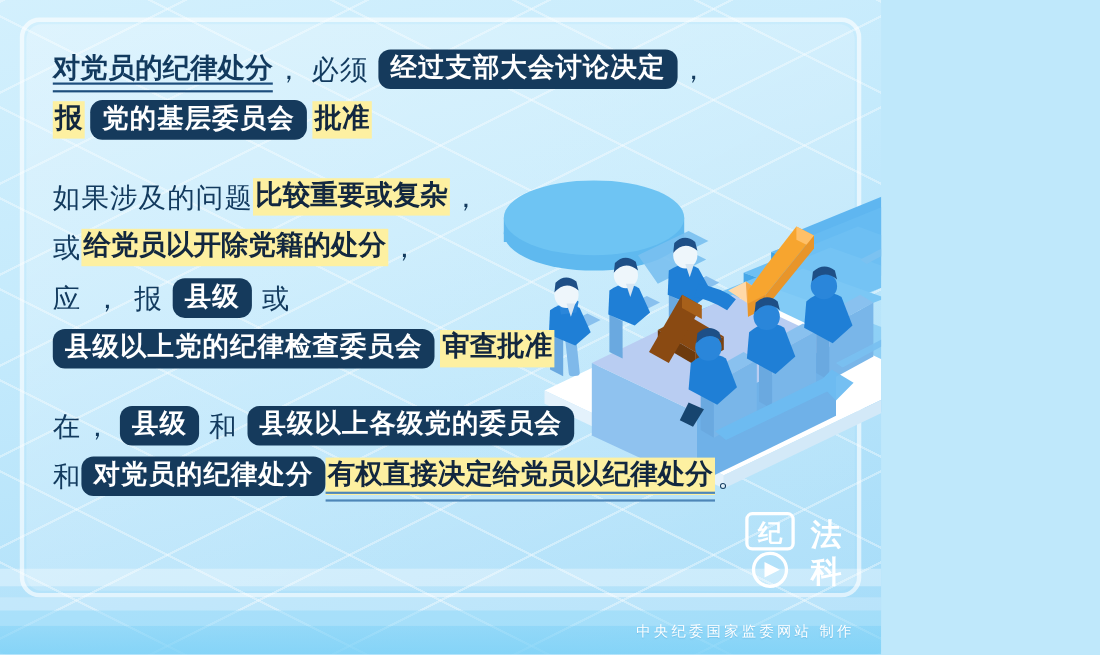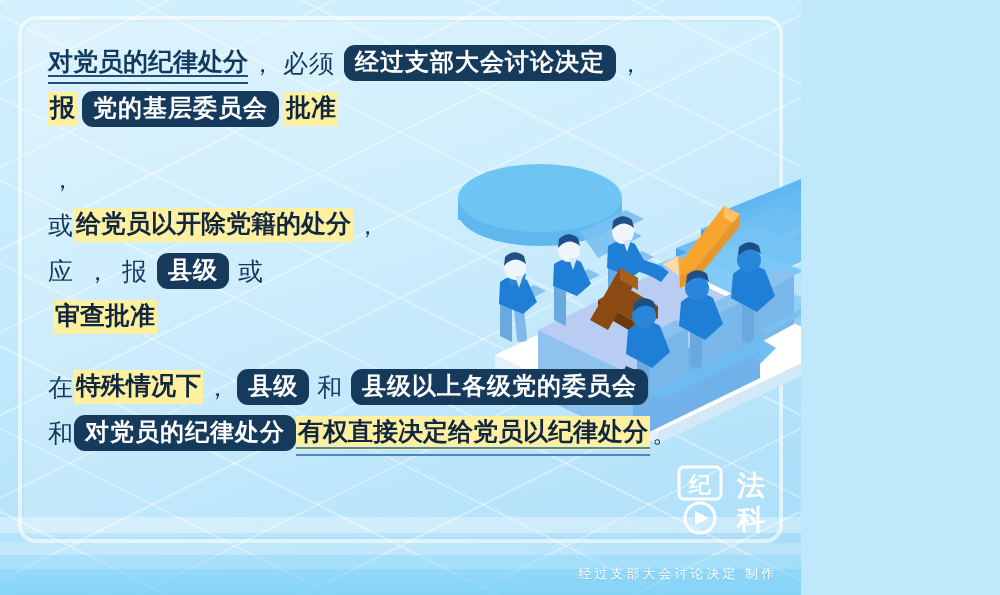--- a/index.html
+++ b/index.html
@@ -282,48 +282,50 @@
         <span class="hl">报</span>
         <span class="sp-s"></span>
         <span class="pill">党的基层委员会</span>
         <span class="sp-s"></span>
         <span class="hl">批准</span>
       </div>
     </div>
 
     <div class="para">
       <div class="line">
+        <span class="t reg">如果涉及的问题</span>
+        <span class="hl">比较重要或复杂</span>
         <span class="t punc">，</span>
       </div>
       <div class="line">
         <span class="t reg">或</span>
         <span class="hl">给党员以开除党籍的处分</span>
         <span class="t punc">，</span>
       </div>
       <div class="line">
         <span class="t reg">应</span>
         <span class="sp"></span>
         <span class="t punc">，</span>
         <span class="sp"></span>
         <span class="t reg">报</span>
         <span class="sp"></span>
         <span class="pill">县级</span>
         <span class="sp"></span>
         <span class="t reg">或</span>
       </div>
       <div class="line">
+        <span class="pill">县级以上党的纪律检查委员会</span>
         <span class="sp-s"></span>
         <span class="hl">审查批准</span>
       </div>
     </div>
 
     <div class="para">
       <div class="line">
         <span class="t reg">在</span>
-        <span class="hl">特殊情况下</span>
         <span class="t punc">，</span>
         <span class="sp-s"></span>
         <span class="pill">县级</span>
         <span class="sp"></span>
         <span class="t reg">和</span>
         <span class="sp"></span>
         <span class="pill">县级以上各级党的委员会</span>
       </div>
       <div class="line">
         <span class="t reg">和</span>
@@ -341,15 +343,15 @@
     <svg width="104" height="72" viewBox="0 0 104 72" xmlns="http://www.w3.org/2000/svg">
       <rect x="2" y="2" width="42" height="32" rx="5" fill="none" stroke="#ffffff" stroke-width="3"></rect>
       <text x="23" y="27" text-anchor="middle" font-family="'Liberation Sans','DejaVu Sans',sans-serif" font-size="22" font-weight="700" fill="#ffffff">纪</text>
       <text x="74" y="30" text-anchor="middle" font-family="'Liberation Sans','DejaVu Sans',sans-serif" font-size="28" font-weight="700" fill="#ffffff">法</text>
       <circle cx="23" cy="53" r="15" fill="none" stroke="#ffffff" stroke-width="3"></circle>
       <polygon points="18,46 32,53 18,60" fill="#ffffff"></polygon>
       <text x="74" y="64" text-anchor="middle" font-family="'Liberation Sans','DejaVu Sans',sans-serif" font-size="28" font-weight="700" fill="#ffffff">科</text>
     </svg>
   </div>
 
-  <div class="credit">经过支部大会讨论决定 制作</div>
+  <div class="credit">中央纪委国家监委网站 制作</div>
 
 </div>
 
 </body></html>

